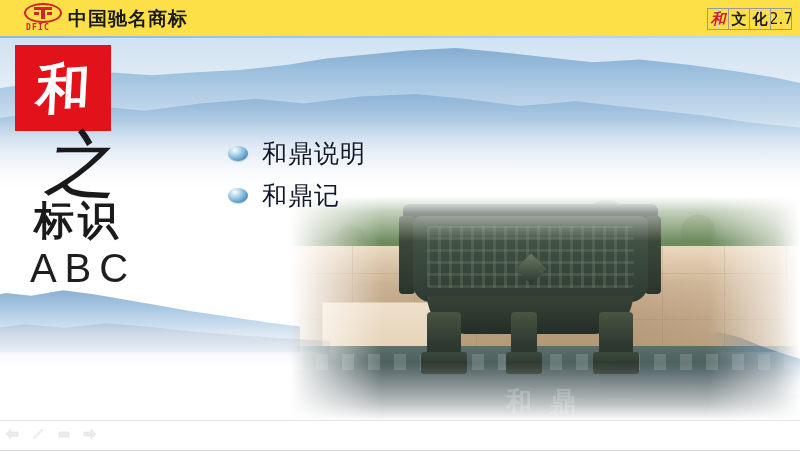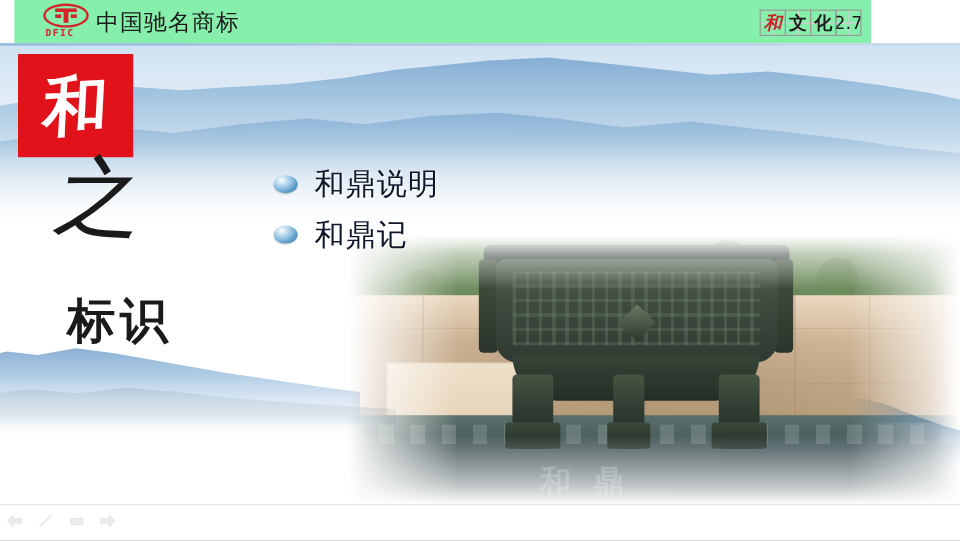--- a/index.html
+++ b/index.html
@@ -112,21 +112,21 @@
     position:absolute;left:0;top:150px;width:510px;height:75px;
     background:linear-gradient(180deg,#5a6f6a 0%,#46585a 35%,#3c4d50 70%,#36464a 100%);
   }
   .ph-platform:after{
     content:"";position:absolute;left:0;top:8px;width:510px;height:16px;
     background:repeating-linear-gradient(90deg,rgba(220,230,225,.18) 0 12px,transparent 12px 26px);
   }
   .ph-plinth-text{
     position:absolute;left:160px;top:188px;width:200px;height:30px;
     color:rgba(190,205,205,.30);font-size:26px;letter-spacing:18px;
-    font-family:"DejaVu Sans",sans-serif;font-weight:700;
+    font-family:"DejaVu Sans",sans-serif;font-weight:700;text-align:center;
   }
   
   .ding{position:absolute;left:95px;top:8px;width:290px;height:172px;}
   .ding-rim{
     position:absolute;left:18px;top:0;width:255px;height:16px;border-radius:6px;
     background:linear-gradient(180deg,#4b5a4e 0%,#34423a 55%,#26322c 100%);
   }
   .ding-body{
     position:absolute;left:28px;top:12px;width:235px;height:86px;
     border-radius:8px 8px 18px 18px;
@@ -160,21 +160,21 @@
   }
   .leg.l2:after{left:-5px;width:36px;}
   .ding-ear-l,.ding-ear-r{
     position:absolute;top:12px;width:16px;height:78px;
     background:linear-gradient(180deg,#45533f 0%,#2a342c 100%);border-radius:4px;
   }
   .ding-ear-l{left:14px;} .ding-ear-r{right:14px;}
 
   
   .header{
-    position:absolute;left:12px;top:0;width:714px;height:36px;background:#86efac;z-index:12;
+    position:absolute;left:0;top:0;width:800px;height:36px;background:#fde047;z-index:12;
   }
   .header-rule{
     position:absolute;left:0;top:36px;width:800px;height:2px;z-index:12;
     background:linear-gradient(90deg,#8fb7d8 0%,#a8c6e0 40%,#c5d9ea 100%);
   }
   .dfic-logo{position:absolute;left:24px;top:3px;width:38px;height:30px;}
   .dfic-oval{
     position:absolute;left:0;top:0;width:38px;height:20px;border-radius:50%;
     border:2.5px solid #d3232a;box-sizing:border-box;
   }
@@ -184,21 +184,21 @@
       linear-gradient(#d3232a,#d3232a) 0 0/18px 3px no-repeat,
       linear-gradient(#d3232a,#d3232a) 7px 3px/4px 9px no-repeat,
       linear-gradient(#d3232a,#d3232a) 0 5px/5px 3px no-repeat,
       linear-gradient(#d3232a,#d3232a) 13px 5px/5px 3px no-repeat;
   }
   .dfic-text{
     position:absolute;left:2px;top:20px;font-size:8px;font-weight:700;
     letter-spacing:1.2px;color:#d3232a;font-family:"DejaVu Sans Mono",monospace;
   }
   .brand-cn{
-    position:absolute;left:68px;top:6px;font-size:19px;font-weight:400;color:#1a1a1a;
+    position:absolute;left:68px;top:6px;font-size:19px;font-weight:700;color:#1a1a1a;
     letter-spacing:1px;font-family:"DejaVu Sans",sans-serif;text-align:right;
   }
   .ver-grid{position:absolute;right:8px;top:8px;display:flex;}
   .ver-cell{
     width:22px;height:22px;border:1px solid #9a9a9a;box-sizing:border-box;
     display:flex;align-items:center;justify-content:center;margin-left:-1px;
     position:relative;overflow:hidden;
   }
   .ver-cell:before,.ver-cell:after{
     content:"";position:absolute;background:#cfcfcf;
@@ -227,23 +227,23 @@
   .seal-glyph{
     color:#ffffff;font-size:54px;line-height:1;font-weight:700;
     font-family:"DejaVu Serif",serif;transform:skewX(-6deg) rotate(-3deg);
   }
   .zhi{
     position:absolute;left:28px;top:128px;width:110px;text-align:center;z-index:10;
     font-size:72px;line-height:1;color:#1a1a1a;font-family:"DejaVu Serif",serif;
     transform:skewX(-8deg);
   }
   .biaoshi{
-    position:absolute;left:35px;top:200px;width:130px;text-align:center;z-index:10;
+    position:absolute;left:13px;top:200px;width:130px;text-align:center;z-index:10;
     font-size:40px;line-height:1;color:#1a1a1a;letter-spacing:4px;
-    font-family:"DejaVu Sans",sans-serif;font-weight:600;margin-top:48px;
+    font-family:"DejaVu Sans",sans-serif;font-weight:600;
   }
   .abc{
     position:absolute;left:18px;top:248px;width:130px;text-align:center;z-index:10;
     font-size:40px;line-height:1;color:#1e1e1e;letter-spacing:8px;
     font-family:"Liberation Sans",sans-serif;font-weight:400;
   }
 
   
   .slide-title{
     position:absolute;left:196px;top:80px;z-index:10;
@@ -340,20 +340,21 @@
       </div>
     </div>
   </div>
   <div class="header-rule"></div>
 
   <div class="seal">
     <span class="seal-glyph">和</span>
   </div>
   <div class="zhi">之</div>
   <div class="biaoshi">标识</div>
+  <div class="abc">ABC</div>
 
 
   <div class="bullets">
     <div class="bullet-row">
       <span class="bullet-dot"></span>
       <span class="bullet-text">和鼎说明</span>
     </div>
     <div class="bullet-row">
       <span class="bullet-dot"></span>
       <span class="bullet-text">和鼎记</span>

